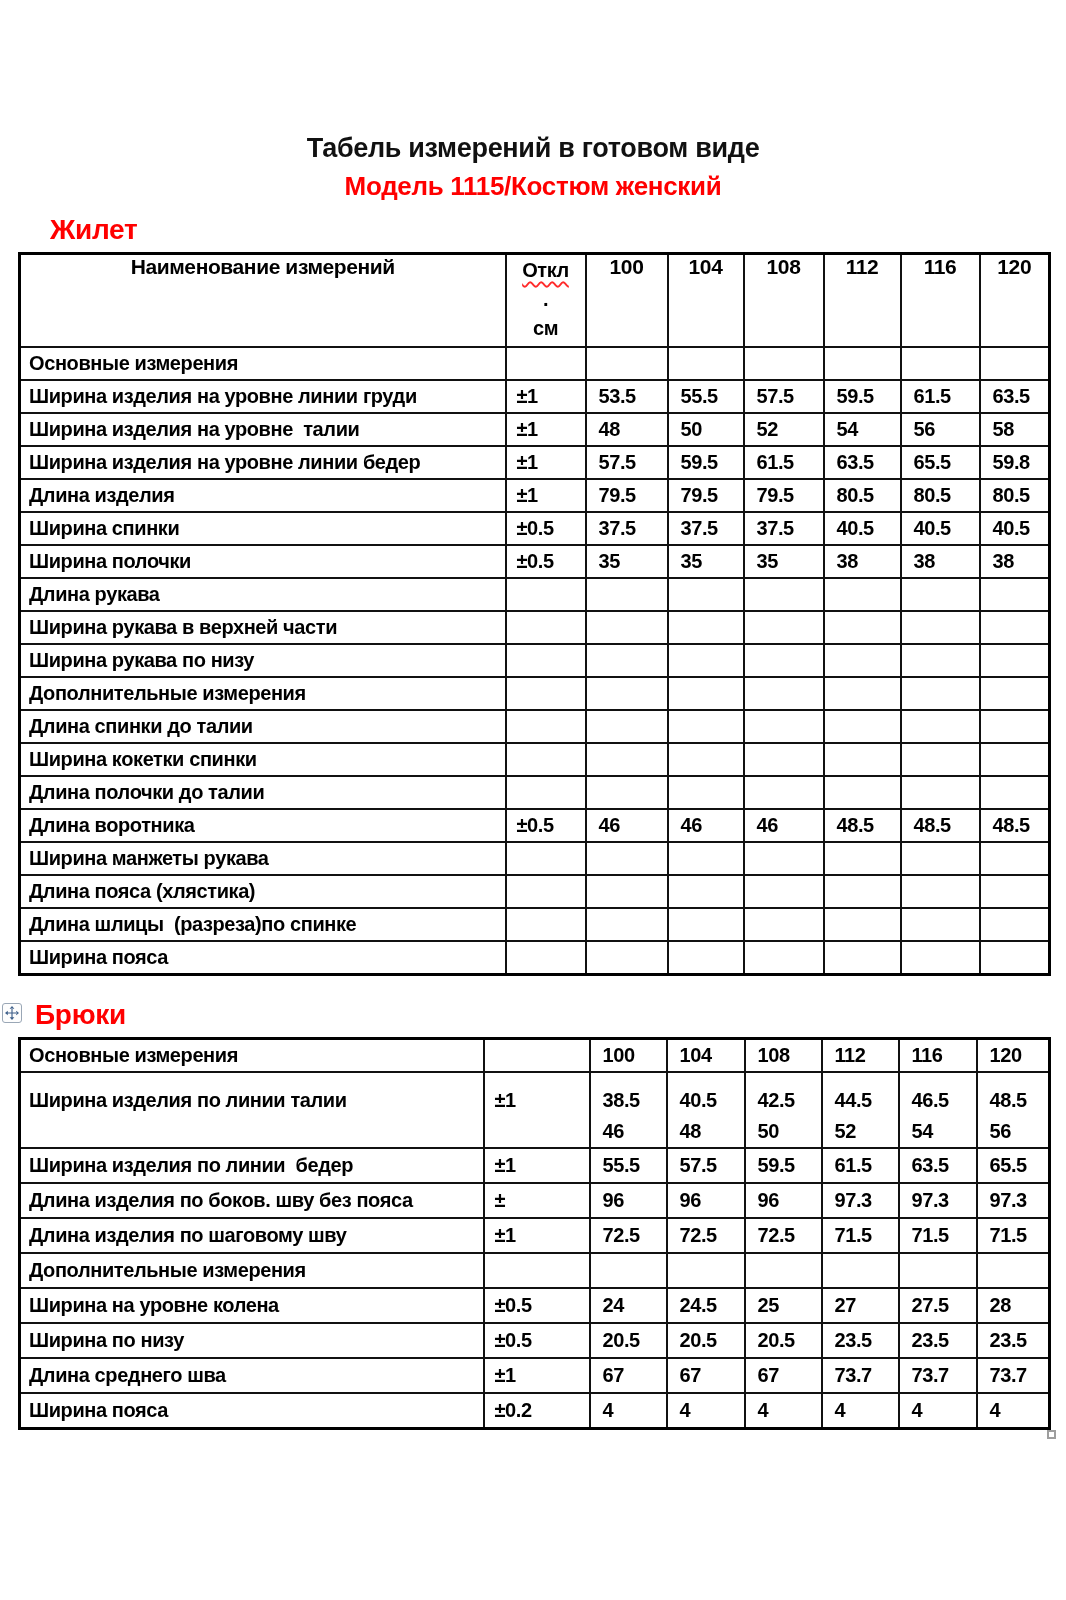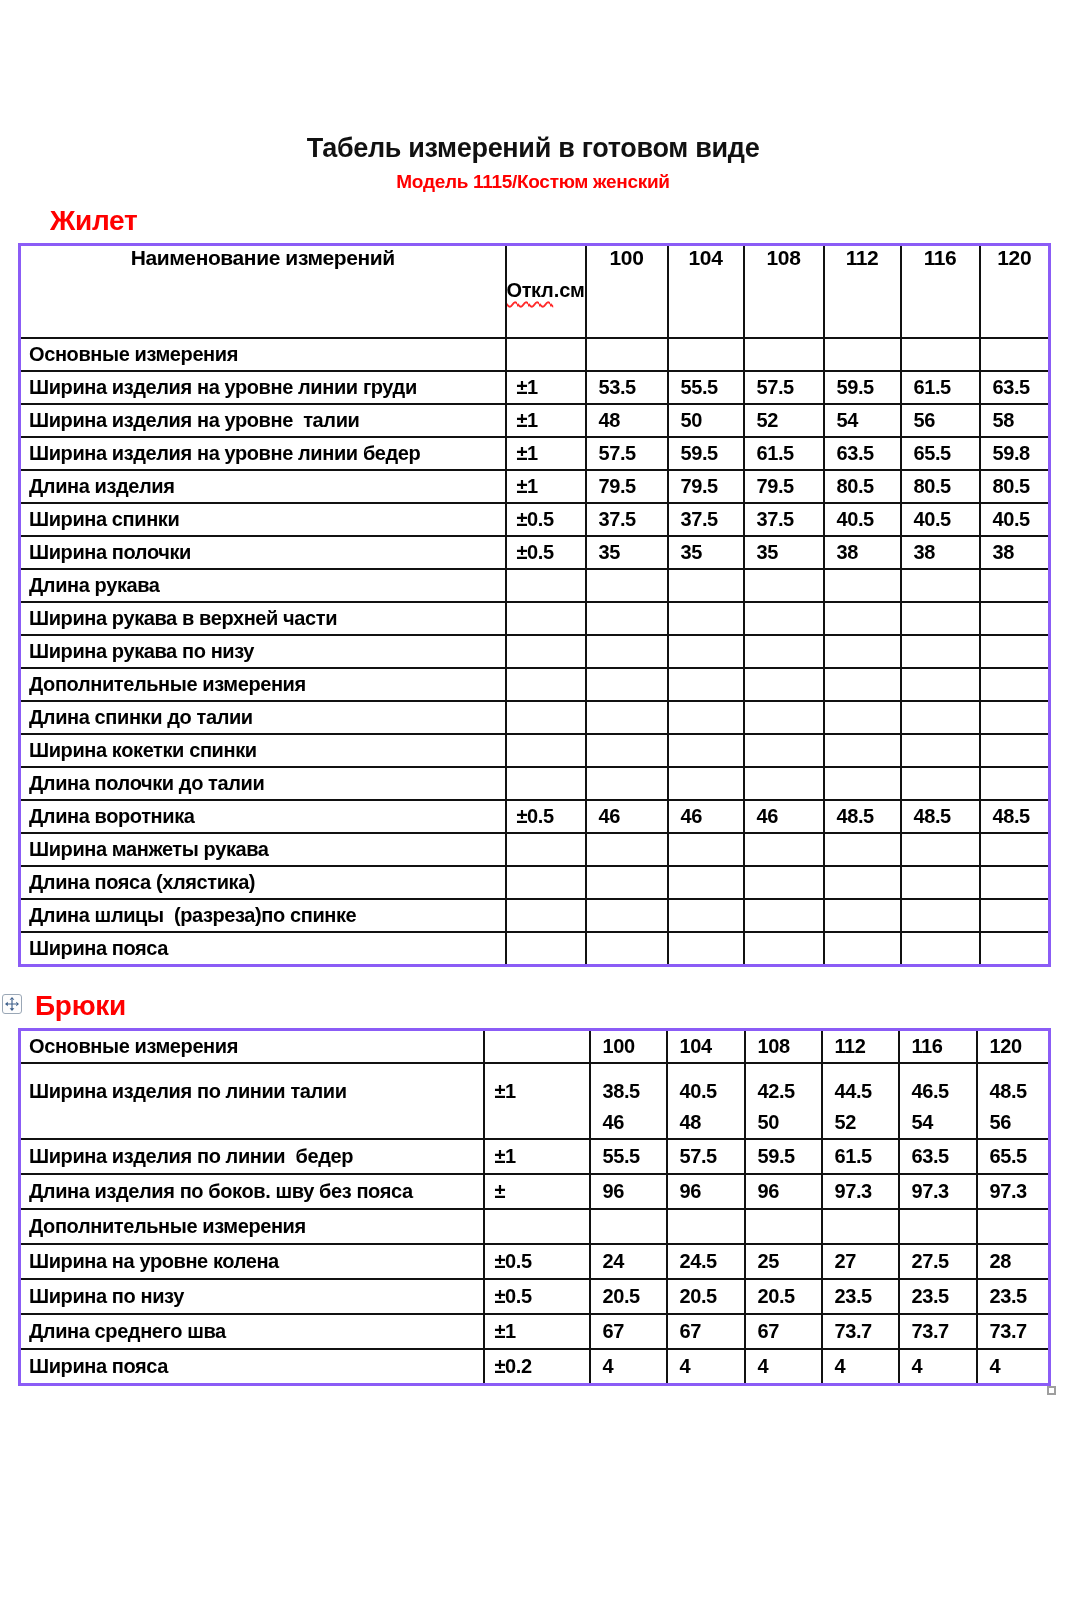--- a/index.html
+++ b/index.html
@@ -16,21 +16,21 @@
     margin-top: 133px;
     text-align: center;
     font-size: 27px;
     font-weight: 700;
     letter-spacing: -0.3px;
     color: #111;
   }
   .subtitle {
     margin-top: 7px;
     text-align: center;
-    font-size: 19px;
+    font-size: 26px;
     font-weight: 700;
     letter-spacing: -0.3px;
     color: #ff0000;
   }
   .section-heading {
     font-size: 28px;
     font-weight: 700;
     color: #ff0000;
     letter-spacing: -0.3px;
     line-height: 30px;
@@ -57,28 +57,28 @@
     margin-left: 18px;
     font-size: 20px;
     font-weight: 700;
     letter-spacing: -0.4px;
   }
   table.meas td, table.meas th {
     border: 2px solid #111;
     padding: 0;
     overflow: hidden;
   }
-  table.meas { border: 3px solid #8b5cf6; }
+  table.meas { border: 3px solid #000000; }
 
   
   #vest-table th { vertical-align: top; background: #fff; font-weight: 700; }
   th.hdr-name { text-align: center; padding-top: 5px; font-size: 21px; }
   th.hdr-tol  { height: 91px; }
   .tol-stack {
-    height: 91px; display: flex; flex-direction: row;
+    height: 91px; display: flex; flex-direction: column;
     justify-content: space-between; align-items: center;
     padding: 4px 0 6px 0; box-sizing: border-box;
   }
   .misspelled {
     text-decoration: underline wavy #ff2a2a;
     text-decoration-skip-ink: none;
     text-underline-offset: 4px;
   }
   th.hdr-size { text-align: center; padding-top: 5px; font-size: 21px; }
 
@@ -397,20 +397,30 @@
             <td class="name">Длина изделия по боков. шву без пояса</td>
             <td class="tol">±</td>
             <td class="val">96</td>
             <td class="val">96</td>
             <td class="val">96</td>
             <td class="val">97.3</td>
             <td class="val">97.3</td>
             <td class="val">97.3</td>
           </tr>
           <tr>
+            <td class="name">Длина изделия по шаговому шву</td>
+            <td class="tol">±1</td>
+            <td class="val">72.5</td>
+            <td class="val">72.5</td>
+            <td class="val">72.5</td>
+            <td class="val">71.5</td>
+            <td class="val">71.5</td>
+            <td class="val">71.5</td>
+          </tr>
+          <tr>
             <td class="name">Дополнительные измерения</td>
             <td class="tol"></td>
             <td class="val"></td>
             <td class="val"></td>
             <td class="val"></td>
             <td class="val"></td>
             <td class="val"></td>
             <td class="val"></td>
           </tr>
           <tr>

